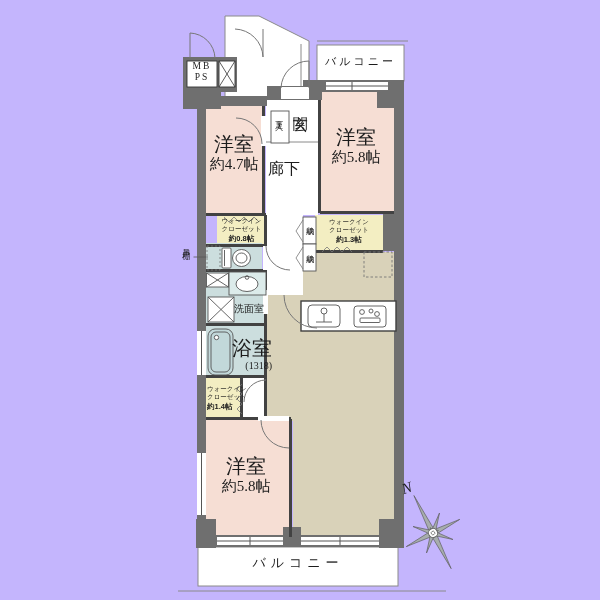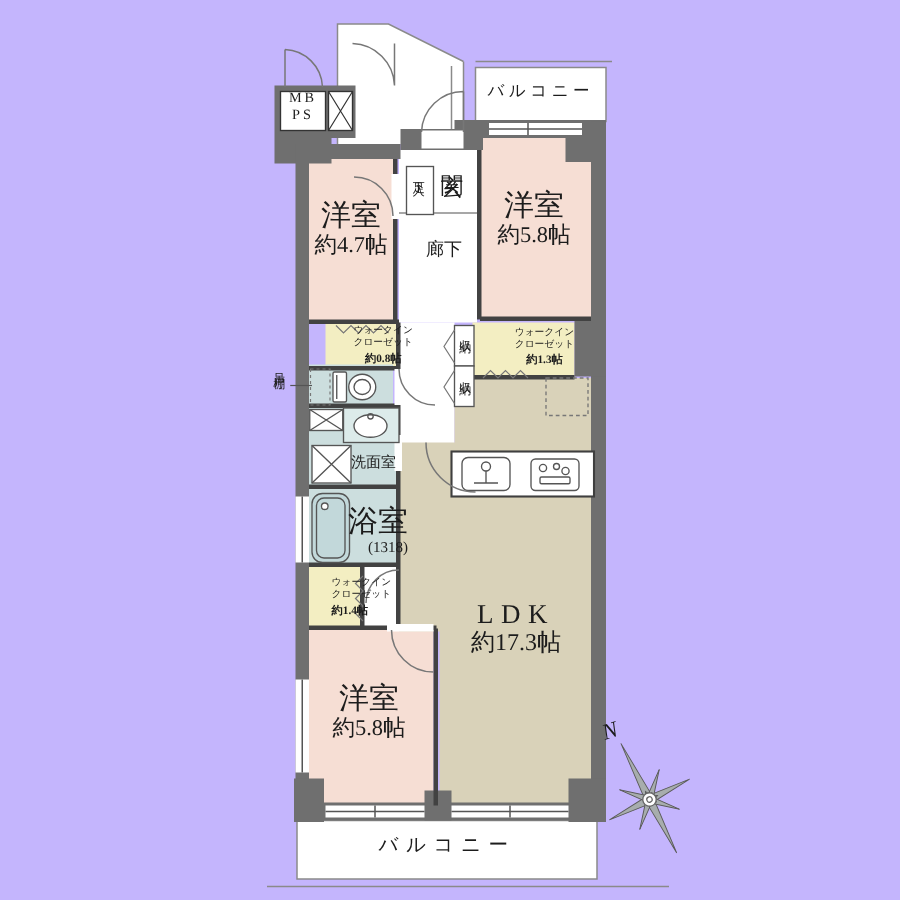--- a/index.html
+++ b/index.html
@@ -6,21 +6,21 @@
   #stage{position:relative;width:600px;height:600px;background:#c4b5fd;overflow:hidden;
          font-family:"Liberation Serif","DejaVu Serif",serif;color:#1c1c1c;}
   #planSvg{position:absolute;left:0;top:0;}
   .lbl{position:absolute;white-space:nowrap;line-height:1.15;}
   .center{text-align:center;}
   .vtext{writing-mode:vertical-rl;text-orientation:upright;letter-spacing:1px;}
   .room-name{font-size:20px;}
   .room-size{font-size:15px;}
   .ldk-name{font-size:18px;letter-spacing:5px;}
   .ldk-size{font-size:16px;}
-  .tiny{font-size:6.5px;line-height:1.3;font-family:Liberation Serif, serif;margin-left:14px;}
+  .tiny{font-size:6.5px;line-height:1.3;font-family:Liberation Sans, sans-serif;}
   .tiny-size{font-size:7.5px;font-weight:bold;}
   .mbps{font-size:9.5px;letter-spacing:2px;line-height:1.2;}
   .balc{font-size:11px;letter-spacing:3px;}
   .balc-b{font-size:13px;letter-spacing:5px;}
   .small10{font-size:10px;}
   .sz1318{font-size:10px;letter-spacing:0;}
   .v8{font-size:8px;}
   .north{font-size:15px;font-style:italic;transform:rotate(-18deg);}
   
   .f-room{fill:#f6ded4;} .f-closet{fill:#f3eec2;} .f-wet{fill:#ccdede;}
@@ -243,21 +243,21 @@
 
   <div class="lbl vtext" style="left:291px;top:104px;font-size:15px;">玄関</div>
 
   <div class="lbl vtext v8" style="left:274px;top:114px;">下足入</div>
 
   <div class="lbl center" style="left:204px;top:133px;width:60px;">
     <div class="room-name">洋室</div>
     <div class="room-size">約4.7帖</div>
   </div>
 
-  <div class="lbl center" style="left:272px;top:160px;width:48px;font-size:12px;">廊下</div>
+  <div class="lbl center" style="left:260px;top:160px;width:48px;font-size:16px;">廊下</div>
 
   <div class="lbl center" style="left:318px;top:126px;width:76px;">
     <div class="room-name">洋室</div>
     <div class="room-size">約5.8帖</div>
   </div>
 
   <div class="lbl tiny center" style="left:217px;top:217px;width:49px;">
     <div>ウォークイン</div>
     <div>クローゼット</div>
     <div class="tiny-size">約0.8帖</div>
@@ -280,24 +280,20 @@
     <div class="room-name">浴室</div>
     <div class="sz1318">(1318)</div>
   </div>
 
   <div class="lbl tiny" style="left:207px;top:385px;width:36px;">
     <div>ウォークイン</div>
     <div>クローゼット</div>
     <div class="tiny-size">約1.4帖</div>
   </div>
 
-  <div class="lbl center" style="left:294px;top:399px;width:100px;">
-    <div class="ldk-name">LDK</div>
-    <div class="ldk-size">約17.3帖</div>
-  </div>
 
   <div class="lbl center" style="left:204px;top:455px;width:84px;">
     <div class="room-name">洋室</div>
     <div class="room-size">約5.8帖</div>
   </div>
 
   <div class="lbl balc-b center" style="left:198px;top:556px;width:200px;">バルコニー</div>
 
   <div class="lbl north" style="left:402px;top:480px;">N</div>
 

